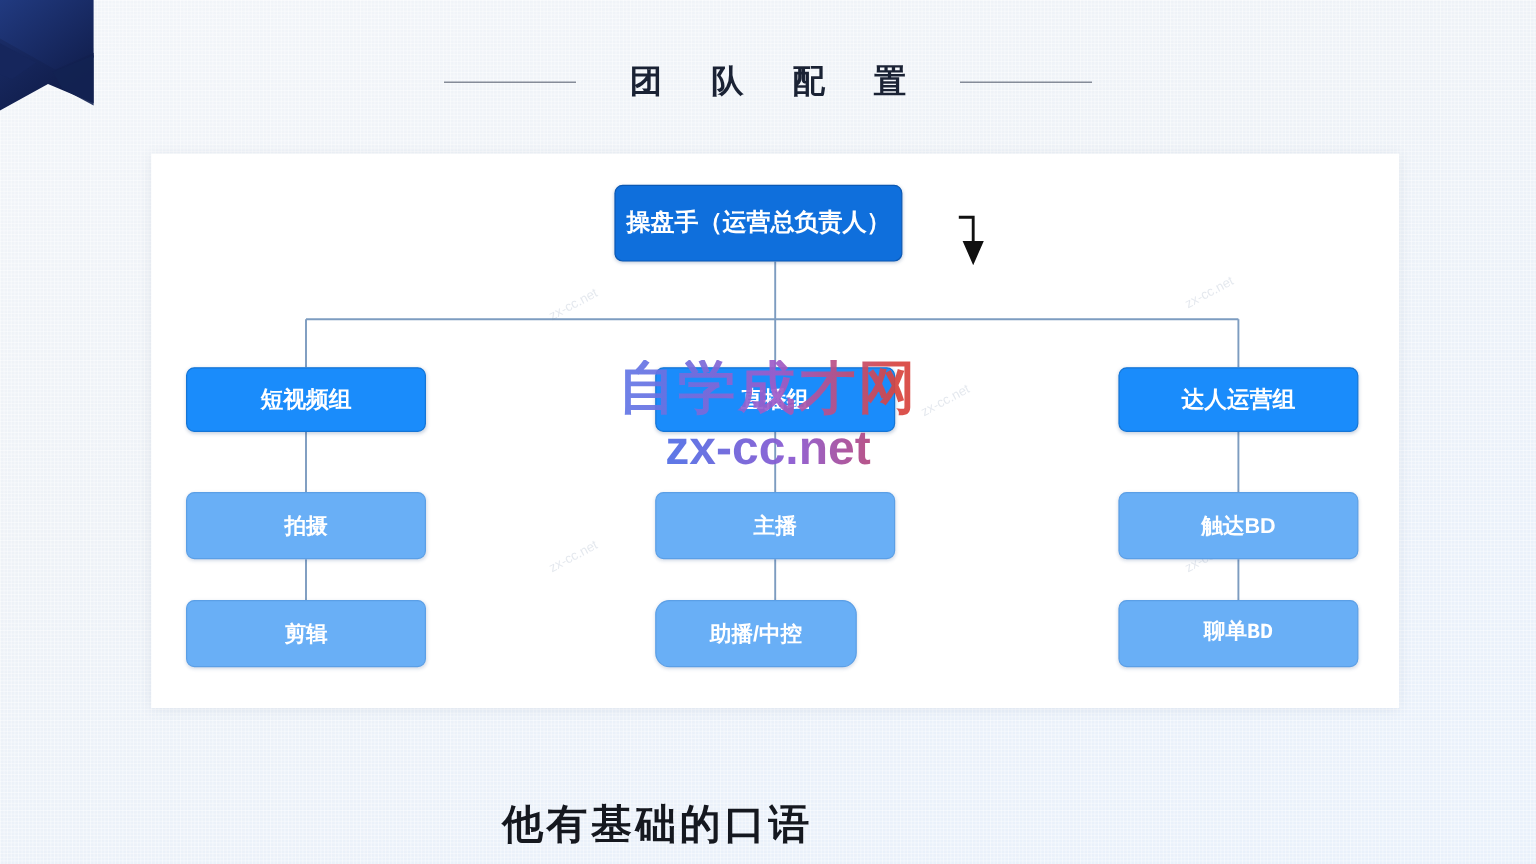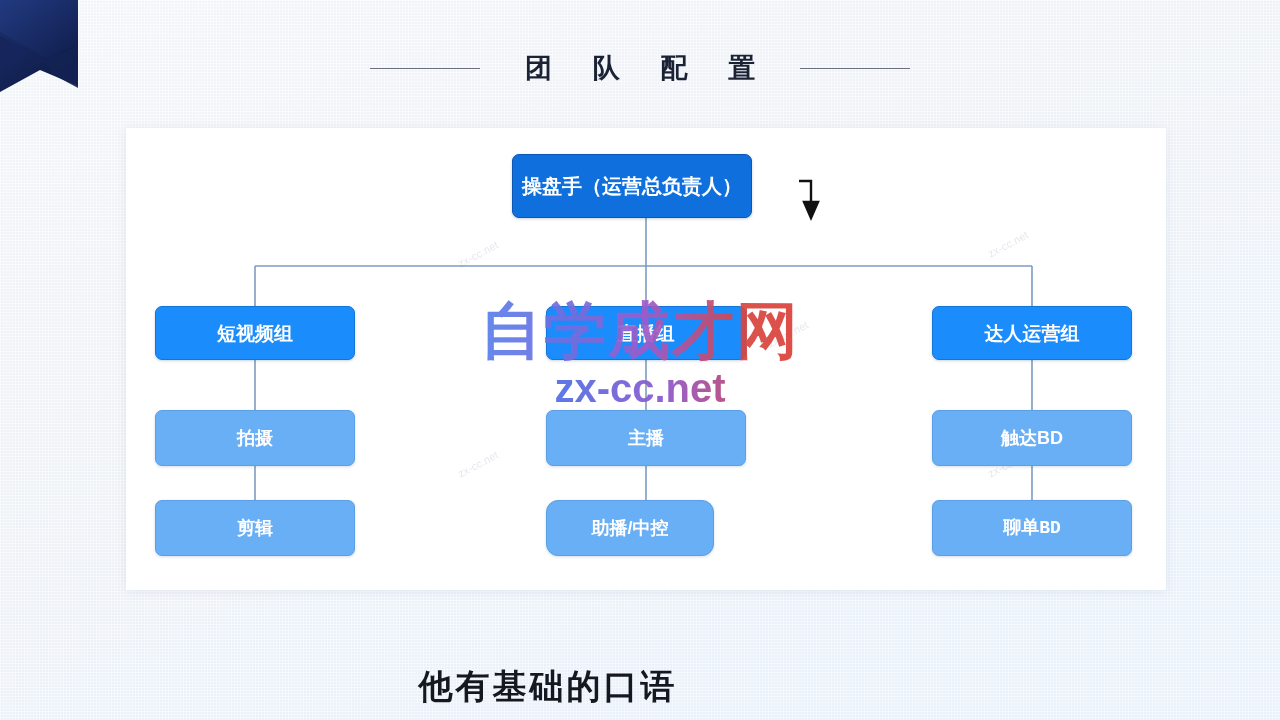--- a/index.html
+++ b/index.html
@@ -132,21 +132,21 @@
   .watermark{
     position:absolute;
     left:448px; top:300px;
     width:384px;
     text-align:center;
     pointer-events:none;
     user-select:none;
   }
   .wm-cn{
     font-family:"Liberation Sans", sans-serif;
-    font-size:62px;
+    font-size:48px;
     font-weight:700;
     letter-spacing:2px;
     line-height:1.0;
     background:linear-gradient(90deg,#4f86f0 0%,#6f6fe0 30%,#a05bc8 52%,#d8453f 78%,#e03c35 100%);
     -webkit-background-clip:text;
     background-clip:text;
     color:transparent;
     opacity:.92;
   }
   .wm-en{

